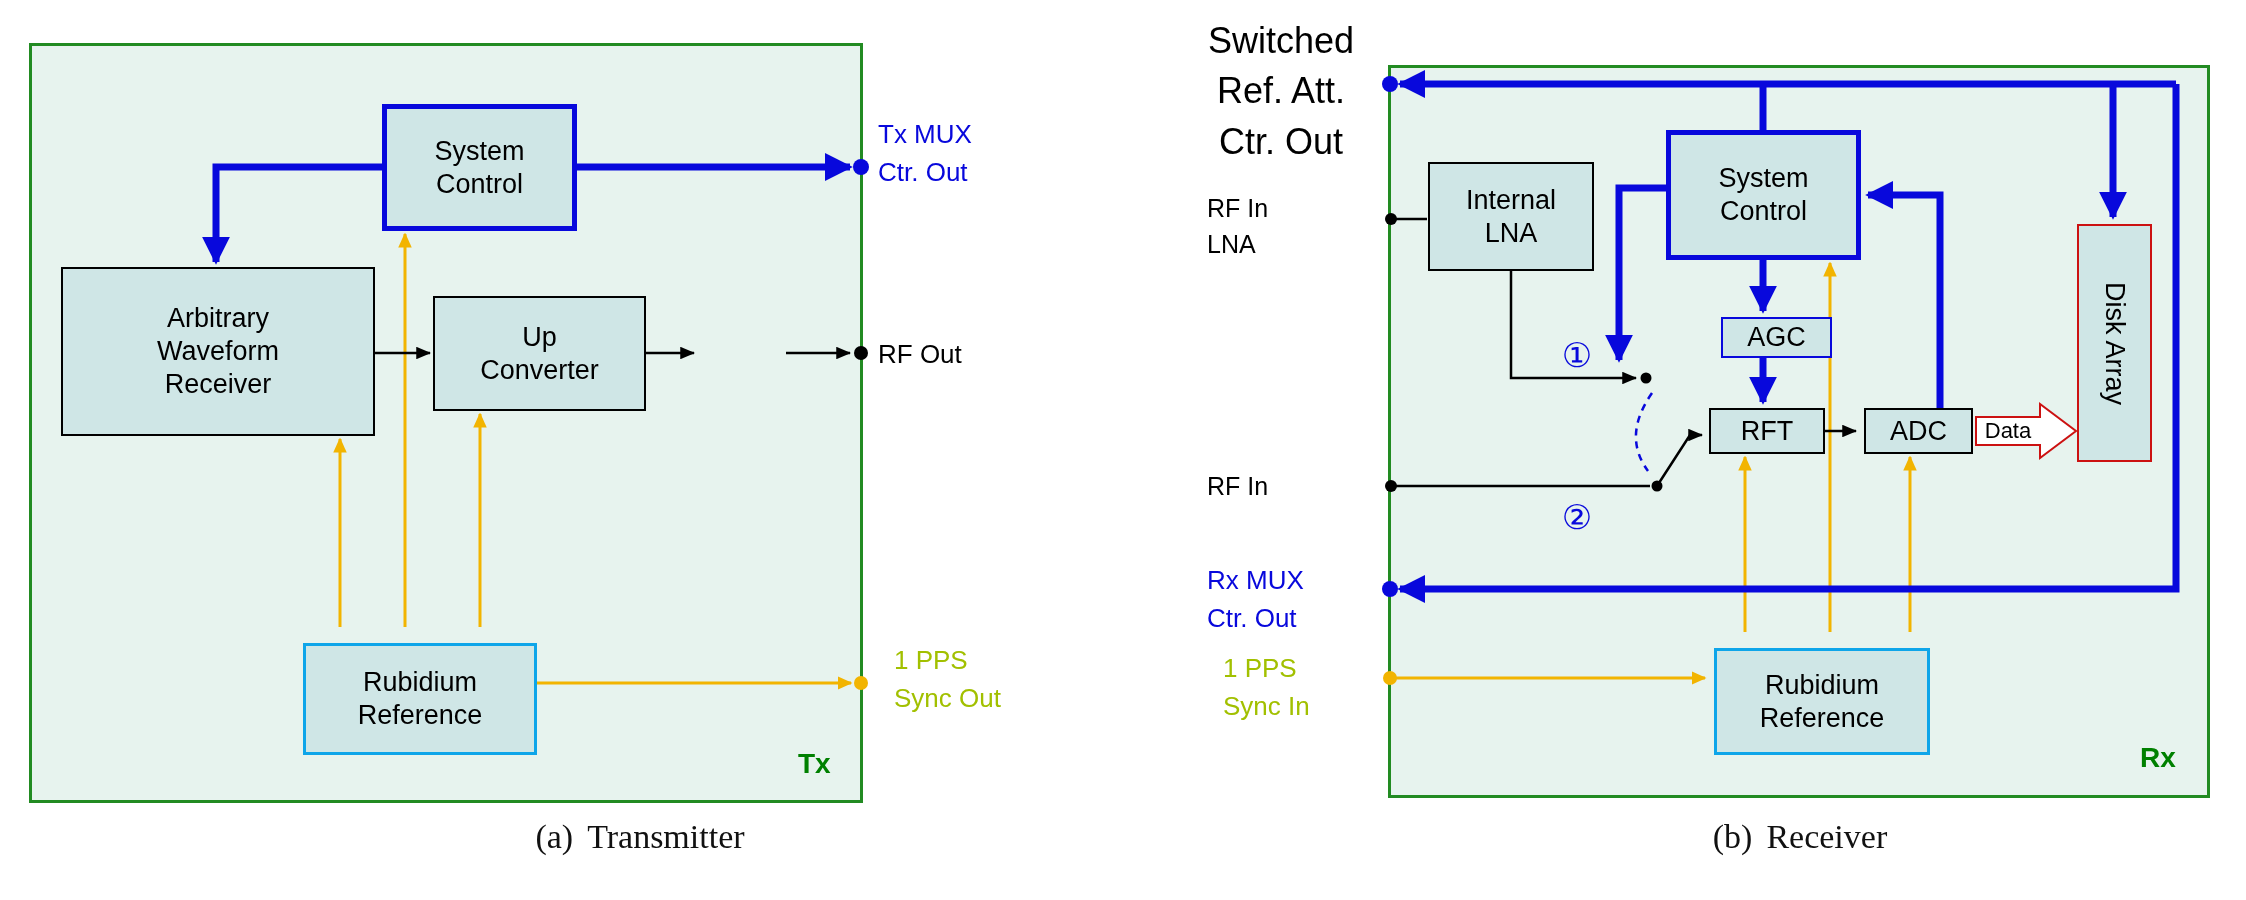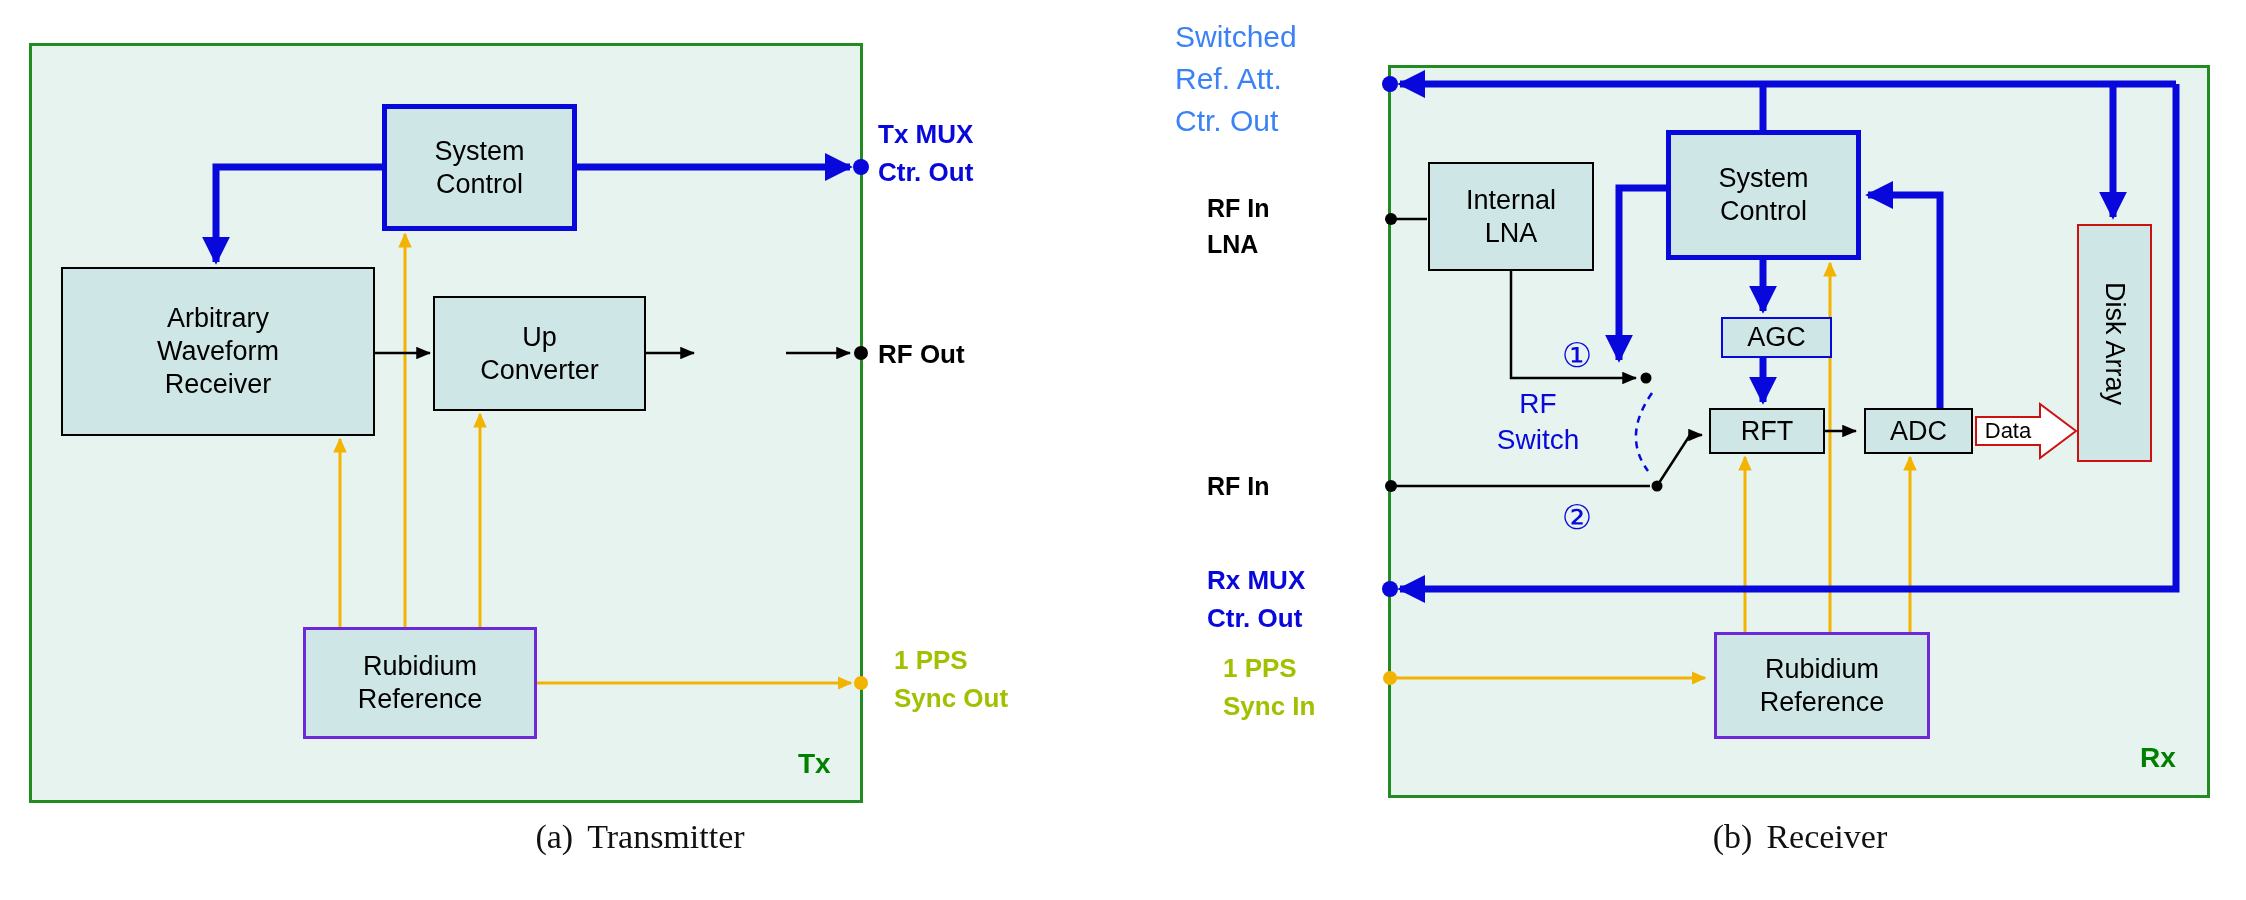--- a/index.html
+++ b/index.html
@@ -3,30 +3,30 @@
 <meta charset="utf-8">
 <style>
   html,body{margin:0;padding:0;background:#fff;}
   #stage{position:relative;width:2246px;height:900px;background:#ffffff;overflow:hidden;
          font-family:"Liberation Sans",sans-serif;color:#000;}
   .panel{position:absolute;background:#e7f3ee;border:3px solid #228b22;box-sizing:border-box;}
   .block{position:absolute;box-sizing:border-box;background:#cfe6e6;border:2px solid #000;
          display:flex;flex-direction:column;align-items:center;justify-content:center;
          text-align:center;font-size:27px;line-height:1.22;color:#000;}
   .b-ctrl{border:5px solid #0808dc;}
-  .b-gold{border:3px solid #6d28d9;}
+  .b-gold{border:3px solid #0ea5e9;margin-top:16px;}
   .b-blue{border:2px solid #0808dc;margin-left:12px;}
   .b-red{border:2px solid #cc1111;}
   .vtext{transform:rotate(90deg);white-space:nowrap;font-size:27px;}
-  .lbl{position:absolute;font-weight:bold;font-size:26px;line-height:1.45;}
+  .lbl{position:absolute;font-weight:normal;font-size:26px;line-height:1.45;}
   .blue{color:#0808dc;}
   .ygreen{color:#a2c000;margin-left:16px;}
   .ra{text-align:left;}
   .tag{position:absolute;font-weight:bold;font-size:28px;color:#008000;}
-  .swref{position:absolute;font-size:30px;color:#3b82f6;line-height:1.4;}
+  .swref{position:absolute;font-size:36px;color:#000000;text-align:center;line-height:1.4;}
   .circnum{position:absolute;color:#0808dc;font-size:34px;width:44px;text-align:center;line-height:1;}
   .rfswitch{position:absolute;color:#0808dc;font-size:28px;text-align:center;line-height:1.3;}
   .caption{position:absolute;font-family:"Liberation Serif",serif;font-size:34px;color:#111;text-align:center;}
   .capgap{display:inline-block;width:14px;}
   .datatext{position:absolute;font-size:22px;line-height:28px;color:#000;text-align:center;}
   svg.wires{position:absolute;left:0;top:0;pointer-events:none;}
 </style>
 </head>
 <body>
 
@@ -189,24 +189,20 @@
   <div class="lbl blue ra" style="left:1207px;top:562px;width:170px">
     <div>Rx MUX</div>
     <div>Ctr. Out</div>
   </div>
 
   <div class="lbl ygreen ra" style="left:1207px;top:650px;width:170px">
     <div>1 PPS</div>
     <div>Sync In</div>
   </div>
 
-  <div class="rfswitch" style="left:1468px;top:386px;width:140px">
-    <div>RF</div>
-    <div>Switch</div>
-  </div>
   <div class="circnum" style="left:1555px;top:338px">①</div>
   <div class="circnum" style="left:1555px;top:500px">②</div>
 
   <div class="datatext" style="left:1976px;top:417px;width:64px;height:28px">Data</div>
 
   <div class="caption" style="left:1580px;top:818px;width:440px">
     <span>(b)</span><span class="capgap"></span><span>Receiver</span>
   </div>
   <div class="caption" style="left:420px;top:818px;width:440px">
     <span>(a)</span><span class="capgap"></span><span>Transmitter</span>

